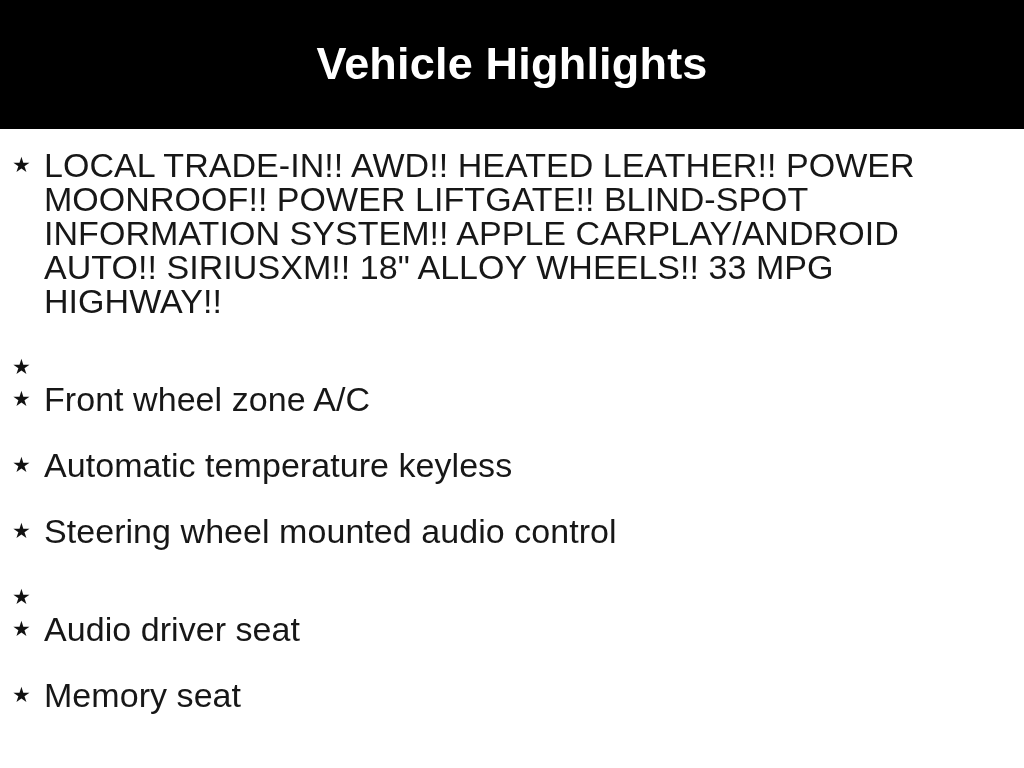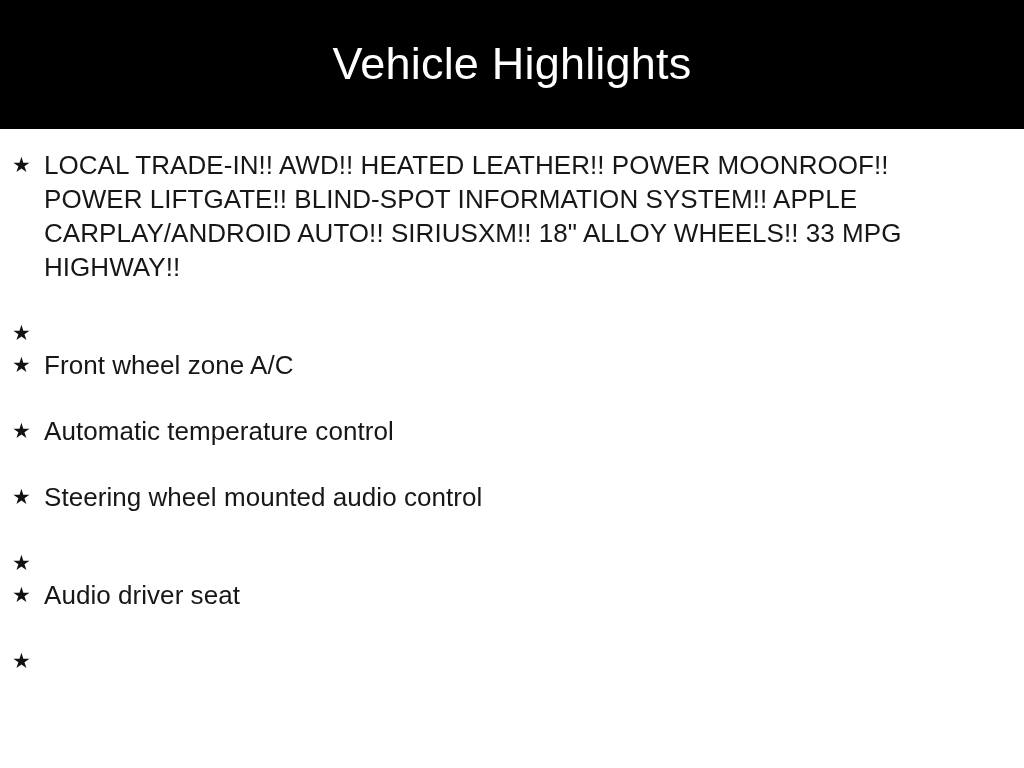--- a/index.html
+++ b/index.html
@@ -30,21 +30,21 @@
     display: flex;
     align-items: center;
     justify-content: center;
     box-sizing: border-box;
   }
 
   .header-title {
     color: #ffffff;
     font-family: "Liberation Sans", sans-serif;
     font-size: 45px;
-    font-weight: 400;
+    font-weight: 700;
     line-height: 50px;
     letter-spacing: 0.2px;
     text-align: center;
     white-space: nowrap;
     margin: 0;
     padding: 0;
     position: relative;
     top: -1px;
   }
 
@@ -90,21 +90,21 @@
     top: 19px;
   }
   .highlight-item.rest .bullet-icon {
     top: 32px;
   }
 
   .highlight-text {
     display: block;
     color: #171717;
     font-family: "Liberation Sans", sans-serif;
-    font-size: 26px;
+    font-size: 34px;
     font-weight: 400;
     line-height: 34px;
     letter-spacing: 0.05px;
     margin: 0;
   }
 
   .highlight-item.first .highlight-text {
     max-width: 895px;
   }
 </style>
@@ -128,36 +128,37 @@
       <span class="bullet-icon">★</span>
     </li>
 
     <li class="highlight-item rest">
       <span class="bullet-icon">★</span>
       <span class="highlight-text">Front wheel zone A/C</span>
     </li>
 
     <li class="highlight-item rest">
       <span class="bullet-icon">★</span>
-      <span class="highlight-text">Automatic temperature control</span>
+      <span class="highlight-text">Automatic temperature keyless</span>
     </li>
 
     <li class="highlight-item rest">
       <span class="bullet-icon">★</span>
       <span class="highlight-text">Steering wheel mounted audio control</span>
     </li>
 
     <li class="highlight-item rest">
       <span class="bullet-icon">★</span>
     </li>
 
     <li class="highlight-item rest">
       <span class="bullet-icon">★</span>
       <span class="highlight-text">Audio driver seat</span>
     </li>
 
     <li class="highlight-item rest">
       <span class="bullet-icon">★</span>
+      <span class="highlight-text">Memory seat</span>
     </li>
 
   </ul>
 
 </div>
 
 </body></html>

